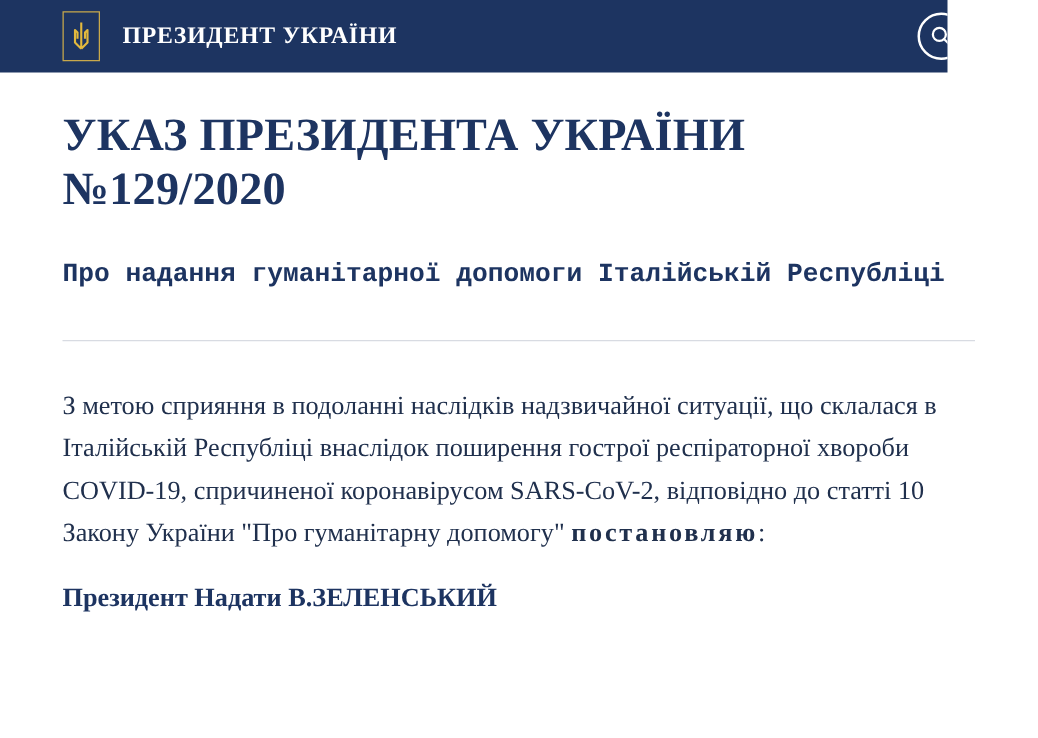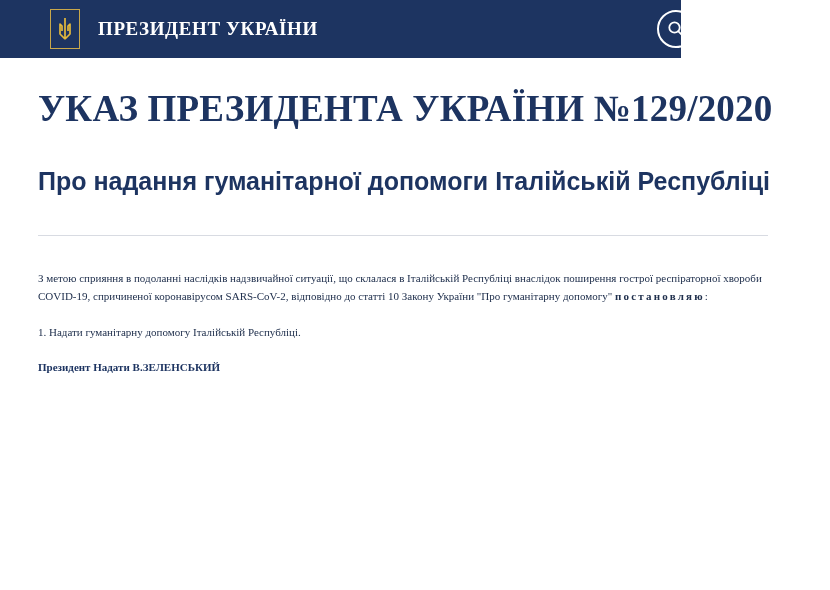--- a/index.html
+++ b/index.html
@@ -8,21 +8,21 @@
     padding: 0;
     width: 830px;
     height: 590px;
     background: #ffffff;
     font-family: "Liberation Serif", serif;
   }
 
   
   .site-header {
     position: relative;
-    width: 681px;
+    width: 758px;
     height: 58px;
     background: #1d3461;
     display: flex;
     align-items: center;
     overflow: hidden;
   }
   .header-inner {
     display: flex;
     align-items: center;
     padding-left: 50px;
@@ -65,50 +65,50 @@
     position: relative;
     margin-right: -14px;
     display: flex;
     align-items: center;
     justify-content: center;
   }
   .search-circle svg { display: block; }
 
   
   .doc {
-    padding: 0 38px;
+    padding: 0 50px;
   }
   .doc-title {
     margin-top: 30px;
     font-family: "Liberation Serif", serif;
     font-size: 37px;
     font-weight: bold;
     color: #1d3461;
     letter-spacing: 0.2px;
     line-height: 1.15;
   }
   .doc-subtitle {
     margin-top: 34px;
-    font-family: Liberation Sans, sans-serif;
-    font-size: 25px;
+    font-family: Liberation Mono, monospace;
+    font-size: 21px;
     color: #1d3461;
     line-height: 1.3;
   }
   .divider {
     margin-top: 38px;
     width: 730px;
     height: 1px;
     background: #d8dbe2;
   }
 
   .doc-body {
     margin-top: 34px;
     width: 730px;
     font-family: "Liberation Serif", serif;
-    font-size: 11px;
+    font-size: 21px;
     color: #20304d;
     line-height: 1.62;
   }
   .doc-body p { margin: 0 0 18px 0; }
   .doc-body p:last-child { margin-bottom: 0; }
   .spaced {
     font-weight: bold;
     letter-spacing: 2.2px;
   }
   .signature {
@@ -142,19 +142,18 @@
 
   <h1 class="doc-title">УКАЗ ПРЕЗИДЕНТА УКРАЇНИ №129/2020</h1>
 
   <h2 class="doc-subtitle">Про надання гуманітарної допомоги Італійській Республіці</h2>
 
   <div class="divider"></div>
 
   <div class="doc-body">
     <p><span>З метою сприяння в подоланні наслідків надзвичайної ситуації, що склалася в Італійській Республіці внаслідок поширення гострої респіраторної хвороби COVID-19, спричиненої коронавірусом SARS-CoV-2, відповідно до статті 10 Закону України "Про гуманітарну допомогу" </span><span class="spaced">постановляю</span><span>:</span></p>
 
-    <p>1. Надати гуманітарну допомогу Італійській Республіці.</p>
 
 
     <p class="signature">Президент Надати В.ЗЕЛЕНСЬКИЙ</p>
 
   </div>
 </div>
 
 </body></html>

